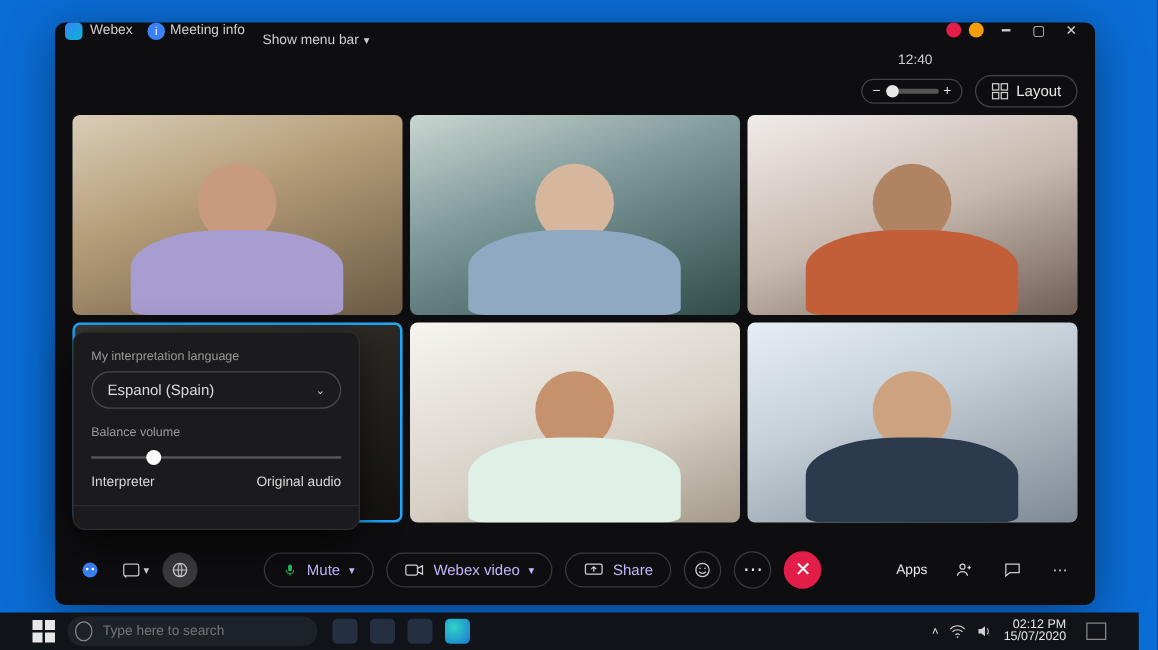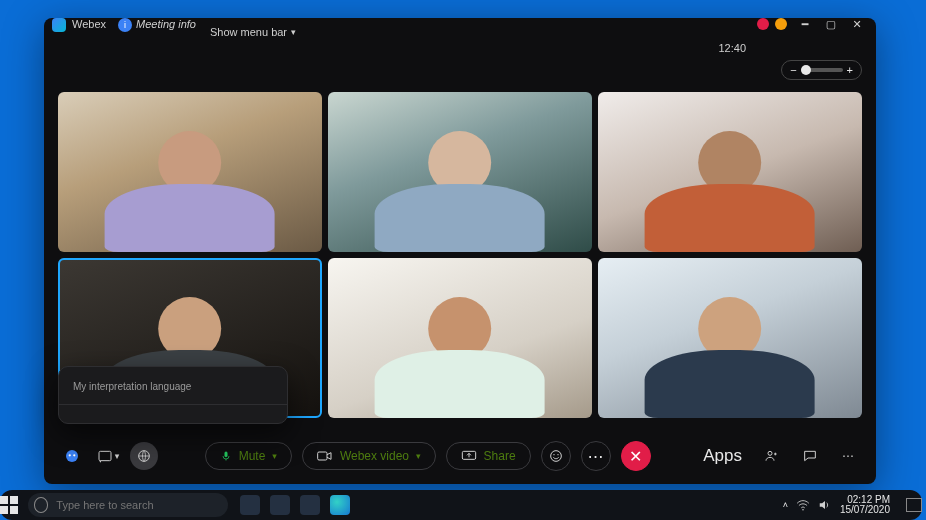--- a/index.html
+++ b/index.html
@@ -19,21 +19,21 @@
   }
   .titlebar {
     height: 28px; display: flex; 
     padding: 0 8px; font-size: 11px; color: #cfcfcf;
   }
   .titlebar .logo { width: 14px; height: 14px; border-radius: 4px;
     background: linear-gradient(135deg,#3b82f6,#06b6d4); margin-right: 6px; }
   .titlebar .brand { margin-right: 12px; }
   .titlebar .info-dot { width: 14px; height: 14px; border-radius: 50%; background:#3b82f6;
     display:inline-flex; align-items:center; justify-content:center; color:#fff; font-size:9px; margin-right:4px;}
-  .titlebar .meeting-info { margin-right: 14px; font-style: italic; }
+  .titlebar .meeting-info { margin-right: 14px; }
   .titlebar .menu-bar { cursor: pointer; display:flex; align-items:center; gap:4px;}
   .titlebar .spacer { flex: 1; }
   .titlebar .clock { margin-right: 8px; font-size:11px;margin-top:24px; }
   .titlebar .dot { width: 12px; height: 12px; border-radius:50%; margin: 0 3px; display:inline-block;}
   .titlebar .dot.red { background:#e11d48; }
   .titlebar .dot.orange { background:#f59e0b; }
   .titlebar .winbtn { width: 22px; text-align:center; cursor:pointer; color:#cfcfcf; margin-left:4px;}
 
   .topright {
     position:absolute; right:14px; top:42px; display:flex; gap:10px; align-items:center;
@@ -103,35 +103,35 @@
     position:absolute; left:0; right:0; bottom:0; height:56px;
     display:flex; align-items:center; padding:0 14px; gap:8px;
   }
   .ctl-left { display:flex; align-items:center; gap:8px; }
   .iconbtn { width:28px; height:28px; border-radius:50%; background:#232326;
     display:flex; align-items:center; justify-content:center; color:#cfcfcf; cursor:pointer; font-size:12px;}
   .iconbtn.plain { background:transparent; }
   .iconbtn.active { background:#3a3a3e; }
   .center-group { flex:1; display:flex; align-items:center; justify-content:center; gap:10px;}
   .pill { display:flex; align-items:center; gap:7px; border:1px solid #3a3a3e; border-radius:20px;
-    padding:6px 14px; font-size:12px; cursor:pointer; color:#4d7c0f;}
+    padding:6px 14px; font-size:12px; cursor:pointer; color:#c4b5fd;}
   .pill .picon { font-size:12px;}
   .rec-dot { width:8px;height:8px;border-radius:50%;border:1px solid #f43f5e;display:inline-block;}
   .round { width:30px; height:30px; border-radius:50%; display:flex; align-items:center;
     justify-content:center; cursor:pointer; border:1px solid #3a3a3e; color:#e8e8e8;}
   .round.danger { background:#e11d48; border-color:#e11d48; color:#fff;}
   .right-group { display:flex; align-items:center; gap:10px;}
-  .apps { font-size:17px; cursor:pointer; padding:4px 6px;}
+  .apps { font-size:11px; cursor:pointer; padding:4px 6px;}
   .chev { font-size:9px; }
 
   
   .taskbar {
-    position:absolute; left:0; right:4px; bottom:0; height:30px;
+    position:absolute; left:0; right:15px; bottom:0; height:30px;
     background:#101318; display:flex; align-items:center; color:#e6e6e6;
-    font-size:11px; padding:0 0; z-index:50;border-radius:12px;
+    font-size:11px; padding:0 26px; z-index:50;
   }
   .taskbar .start { width:18px; height:18px; display:grid; grid-template-columns:1fr 1fr;
     grid-template-rows:1fr 1fr; gap:2px; margin-right:10px; cursor:pointer;}
   .taskbar .start span { background:#e6e6e6; }
   .taskbar .search { display:flex; align-items:center; gap:8px; background:#1d2229;
     border-radius:14px; padding:4px 12px 4px 6px; width:200px; cursor:text;}
   .taskbar .search .circ { width:16px; height:16px; border:1px solid #888; border-radius:50%;}
   .taskbar .search input { background:transparent; border:none; outline:none; color:#9aa1ab;
     font-size:11px; width:100%;}
   .taskbar .tbicons { display:flex; gap:10px; margin-left:12px;}
@@ -169,20 +169,29 @@
   </div>
 
   <div class="topright">
     <div class="zoom">
       <span>−</span>
       <span class="track">
         <span class="knob"></span>
       </span>
       <span>+</span>
     </div>
+    <div class="layout-btn">
+      <svg width="14" height="14" viewBox="0 0 14 14">
+        <rect x="1" y="1" width="5" height="5" fill="none" stroke="#cfcfcf"></rect>
+        <rect x="8" y="1" width="5" height="5" fill="none" stroke="#cfcfcf"></rect>
+        <rect x="1" y="8" width="5" height="5" fill="none" stroke="#cfcfcf"></rect>
+        <rect x="8" y="8" width="5" height="5" fill="none" stroke="#cfcfcf"></rect>
+      </svg>
+      <span>Layout</span>
+    </div>
   </div>
 
   <div class="grid">
     <div class="tile p1">
       <div class="person">
           <div class="head"></div>
           <div class="body"></div>
         </div>
     </div>
     <div class="tile p2">
@@ -212,20 +221,35 @@
     <div class="tile p6">
       <div class="person">
           <div class="head"></div>
           <div class="body"></div>
         </div>
     </div>
   </div>
 
   <div class="popup">
     <div class="label">My interpretation language</div>
+    <div class="select">
+      <span>Espanol (Spain)</span>
+      <span class="chev">⌄</span>
+    </div>
+    <div class="section">
+      <div class="label">Balance volume</div>
+      <div class="slider">
+        <div class="strack"></div>
+        <div class="sknob"></div>
+      </div>
+      <div class="ends">
+        <span>Interpreter</span>
+        <span>Original audio</span>
+      </div>
+    </div>
     <div class="divider"></div>
   </div>
 
   <div class="controls">
     <div class="ctl-left">
       <div class="iconbtn plain">
         <svg width="18" height="18" viewBox="0 0 24 24">
             <circle cx="12" cy="12" r="8" fill="#3b82f6"></circle>
             <circle cx="9" cy="11" r="1.5" fill="#fff"></circle>
             <circle cx="15" cy="11" r="1.5" fill="#fff"></circle>

